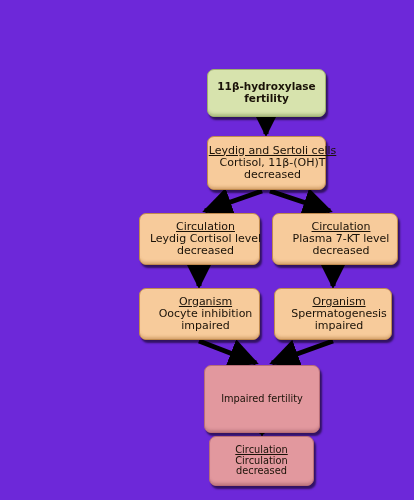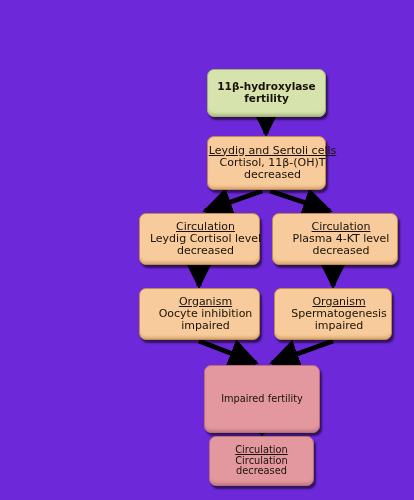--- a/index.html
+++ b/index.html
@@ -76,21 +76,21 @@
       <span class="ln">Cortisol, 11β-(OH)T</span>
       <span class="ln">decreased</span>
     </div>
     <div class="node orange" style="left: 139px; top: 213px; width: 121px; height: 52px;">
       <span class="ln hdr">Circulation</span>
       <span class="ln">Leydig Cortisol level</span>
       <span class="ln">decreased</span>
     </div>
     <div class="node orange" style="left: 272px; top: 213px; width: 126px; height: 52px;">
       <span class="ln hdr">Circulation</span>
-      <span class="ln">Plasma 4-KT level</span>
+      <span class="ln">Plasma 7-KT level</span>
       <span class="ln">decreased</span>
     </div>
     <div class="node orange" style="left: 139px; top: 288px; width: 121px; height: 52px;">
       <span class="ln hdr">Organism</span>
       <span class="ln">Oocyte inhibition</span>
       <span class="ln">impaired</span>
     </div>
     <div class="node orange" style="left: 274px; top: 288px; width: 118px; height: 52px;">
       <span class="ln hdr">Organism</span>
       <span class="ln">Spermatogenesis</span>

